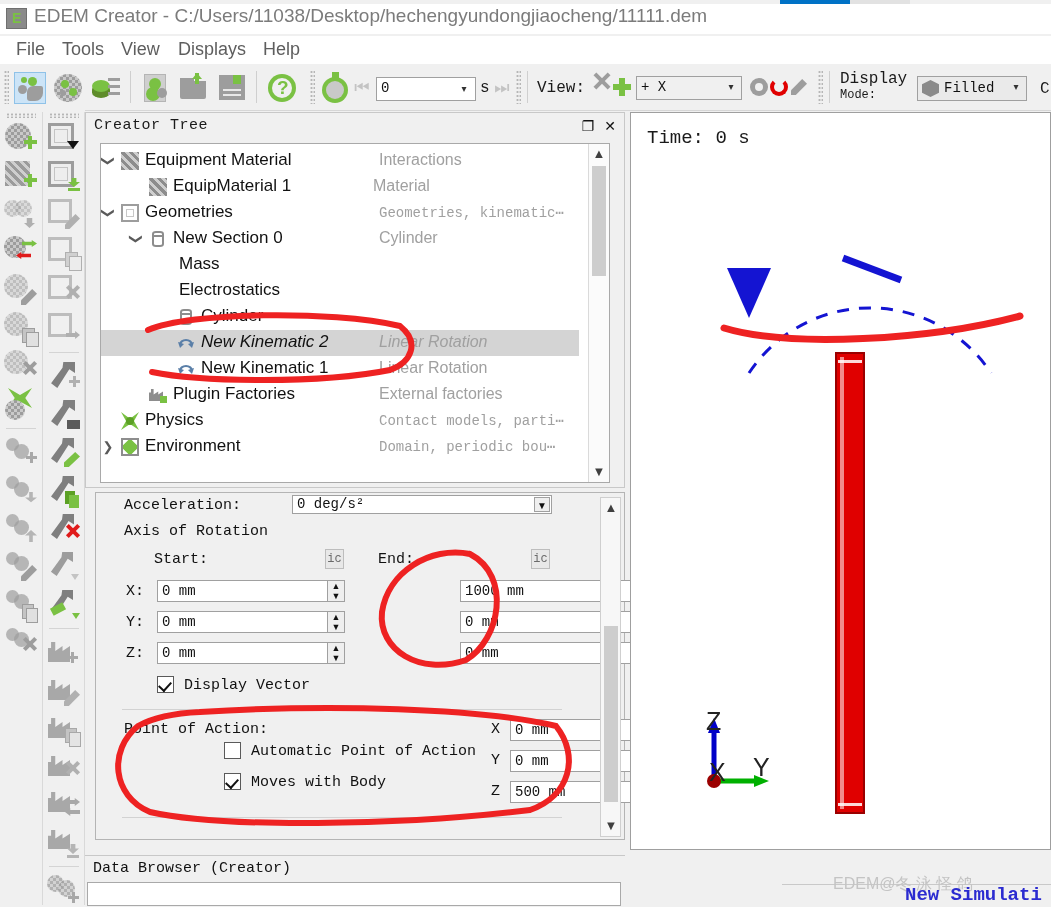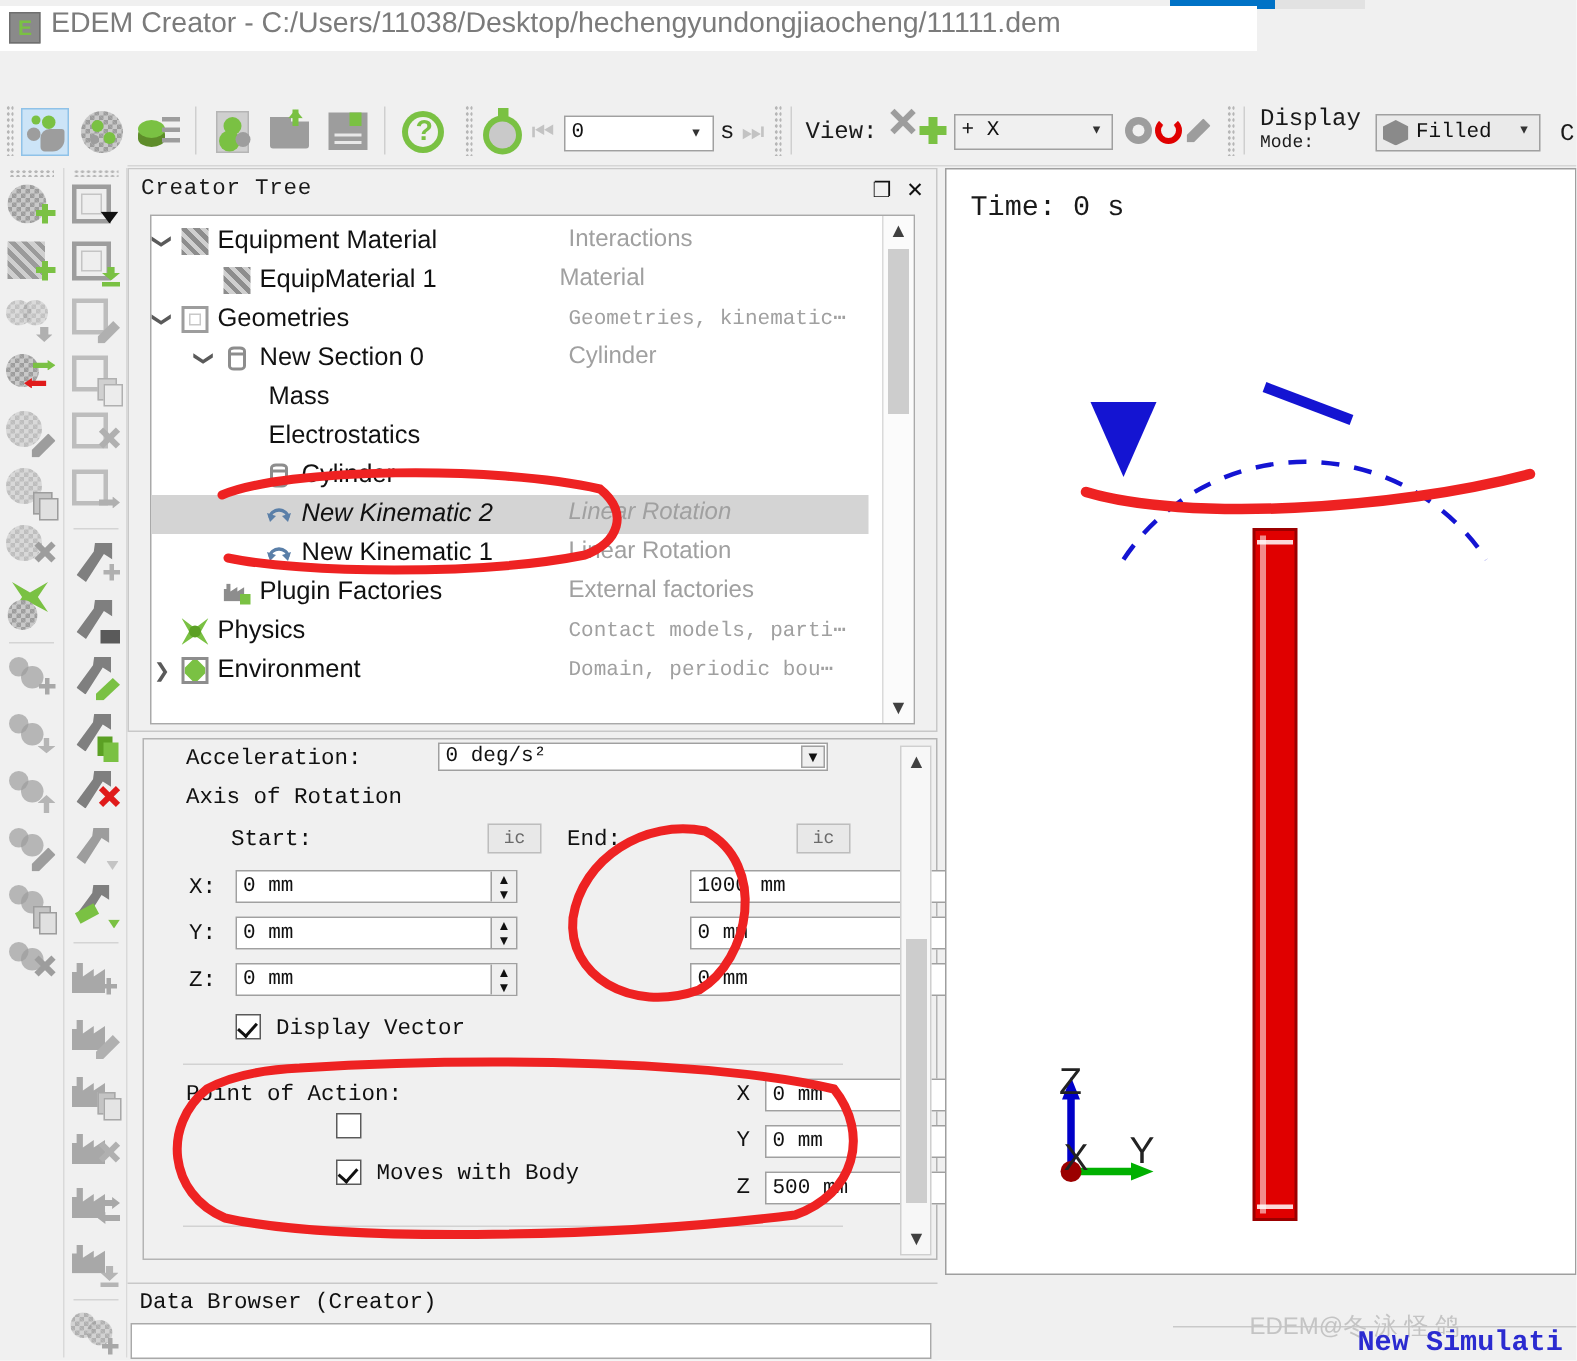--- a/index.html
+++ b/index.html
@@ -9,21 +9,21 @@
     font-family:"Liberation Sans",sans-serif;
     -webkit-font-smoothing:antialiased;
   }
   #app{position:relative;width:1051px;height:907px;background:#f0f0f0;}
 
   
   .top-sliver{position:absolute;left:780px;top:0;width:130px;height:6px;background:#e2e2e2;}
   .top-sliver > i{display:block;height:6px;width:70px;background:#0072c6;}
 
   
-  .titlebar{position:absolute;left:0;top:4px;width:838px;height:30px;background:#ffffff;}
+  .titlebar{position:absolute;left:0;top:4px;width:1051px;height:30px;background:#ffffff;}
   .title-icon{position:absolute;left:6px;top:4px;width:21px;height:21px;background:#8a8a8a;border:1px solid #6f6f6f;box-sizing:border-box;}
   .title-icon::after{content:"E";position:absolute;left:5px;top:1px;color:#7ac143;font-size:14px;font-weight:bold;font-family:"Liberation Sans",sans-serif;}
   .title-text{position:absolute;left:34px;top:1px;font-size:19px;color:#7b7b7b;white-space:nowrap;font-family:"Liberation Sans",sans-serif;}
 
   
   .menubar{position:absolute;left:0;top:36px;width:1051px;height:28px;background:#ffffff;}
   .menu-item{position:absolute;top:2px;font-size:18px;color:#5e5e5e;padding:1px 6px;cursor:default;white-space:nowrap;}
 
   
   .toolbar{position:absolute;left:0;top:64px;width:1051px;height:46px;background:#f0f0f0;border-bottom:1px solid #d6d6d6;}
@@ -84,21 +84,21 @@
   .props{position:absolute;left:95px;top:492px;width:530px;height:348px;background:#f0f0f0;border:1px solid #b4b4b4;box-sizing:border-box;}
   .plabel{position:absolute;font-family:"Liberation Mono",monospace;font-size:15px;color:#111;white-space:nowrap;}
   .field{position:absolute;height:22px;background:#ffffff;border:1px solid #a0a0a0;box-sizing:border-box;}
   .field > span{position:absolute;left:4px;top:2px;font-family:"Liberation Mono",monospace;font-size:14px;color:#111;white-space:nowrap;}
   .spin{position:absolute;right:0;top:0;width:17px;height:20px;background:#efefef;border-left:1px solid #a0a0a0;box-sizing:border-box;}
   .spin .up,.spin .dn{position:absolute;left:0;width:16px;height:10px;text-align:center;font-size:9px;line-height:10px;color:#111;}
   .spin .up{top:0;} .spin .dn{top:10px;}
   .combo{position:absolute;height:22px;background:#ffffff;border:1px solid #a0a0a0;box-sizing:border-box;}
   .combo > span{position:absolute;left:4px;top:2px;font-family:"Liberation Mono",monospace;font-size:14px;color:#111;}
   .combo .arr{position:absolute;right:1px;top:1px;width:18px;height:18px;background:#efefef;text-align:center;line-height:18px;font-size:10px;color:#111;}
-  .icbtn{position:absolute;width:36px;height:20px;background:#e8e8e8;border:1px solid #bdbdbd;box-sizing:border-box;font-family:"Liberation Mono",monospace;font-size:12px;color:#6a6a6a;text-align:center;line-height:18px;}
+  .icbtn{position:absolute;width:19px;height:20px;background:#e8e8e8;border:1px solid #bdbdbd;box-sizing:border-box;font-family:"Liberation Mono",monospace;font-size:12px;color:#6a6a6a;text-align:center;line-height:18px;}
   .chk{position:absolute;width:17px;height:17px;background:#fff;border:1px solid #5a5a5a;box-sizing:border-box;}
   .chk.on::after{content:"";position:absolute;left:3px;top:2px;width:6px;height:10px;border:solid #111;border-width:0 2px 2px 0;transform:rotate(42deg);}
   .hr{position:absolute;height:1px;background:#d2d2d2;}
 
   
   .viewport{position:absolute;left:630px;top:112px;width:421px;height:738px;background:#ffffff;border:1px solid #9f9f9f;box-sizing:border-box;overflow:hidden;}
   .vp-time{position:absolute;left:16px;top:14px;font-family:"Liberation Mono",monospace;font-size:19px;color:#1a1a1a;}
   .vp-svg{position:absolute;left:0;top:0;}
 
   
@@ -121,20 +121,27 @@
 
   <div class="top-sliver">
       <i></i>
     </div>
 
   <div class="titlebar">
     <div class="title-icon"></div>
     <div class="title-text">EDEM Creator - C:/Users/11038/Desktop/hechengyundongjiaocheng/11111.dem</div>
   </div>
 
+  <div class="menubar">
+    <div class="menu-item" style="left:10px">File</div>
+    <div class="menu-item" style="left:56px">Tools</div>
+    <div class="menu-item" style="left:115px">View</div>
+    <div class="menu-item" style="left:172px">Displays</div>
+    <div class="menu-item" style="left:257px">Help</div>
+  </div>
 
   <div class="toolbar">
     <div class="tb-grip" style="left:4px"></div>
 
     <div class="tb-btn sel" style="left:14px">
       <div class="ic grayball" style="left:3px;top:12px;width:9px;height:9px"></div>
       <div class="ic greenball" style="left:13px;top:4px;width:9px;height:9px"></div>
       <div class="ic greenball" style="left:6px;top:4px;width:6px;height:6px"></div>
       <div class="ic" style="left:12px;top:13px;width:16px;height:15px;background:#9d9d9d;border-radius:6px 2px 8px 3px"></div>
     </div>
@@ -597,20 +604,21 @@
     <div class="plabel" style="left:395px;top:228px">X</div>
     <div class="field" style="left:414px;top:226px;width:138px">
       <span>0 mm</span>
       <div class="spin">
           <div class="up">▲</div>
           <div class="dn">▼</div>
         </div>
     </div>
 
     <div class="chk" style="left:128px;top:249px"></div>
+    <div class="plabel" style="left:155px;top:250px">Automatic Point of Action</div>
     <div class="plabel" style="left:395px;top:259px">Y</div>
     <div class="field" style="left:414px;top:257px;width:138px">
       <span>0 mm</span>
       <div class="spin">
           <div class="up">▲</div>
           <div class="dn">▼</div>
         </div>
     </div>
 
     <div class="chk on" style="left:128px;top:280px"></div>

